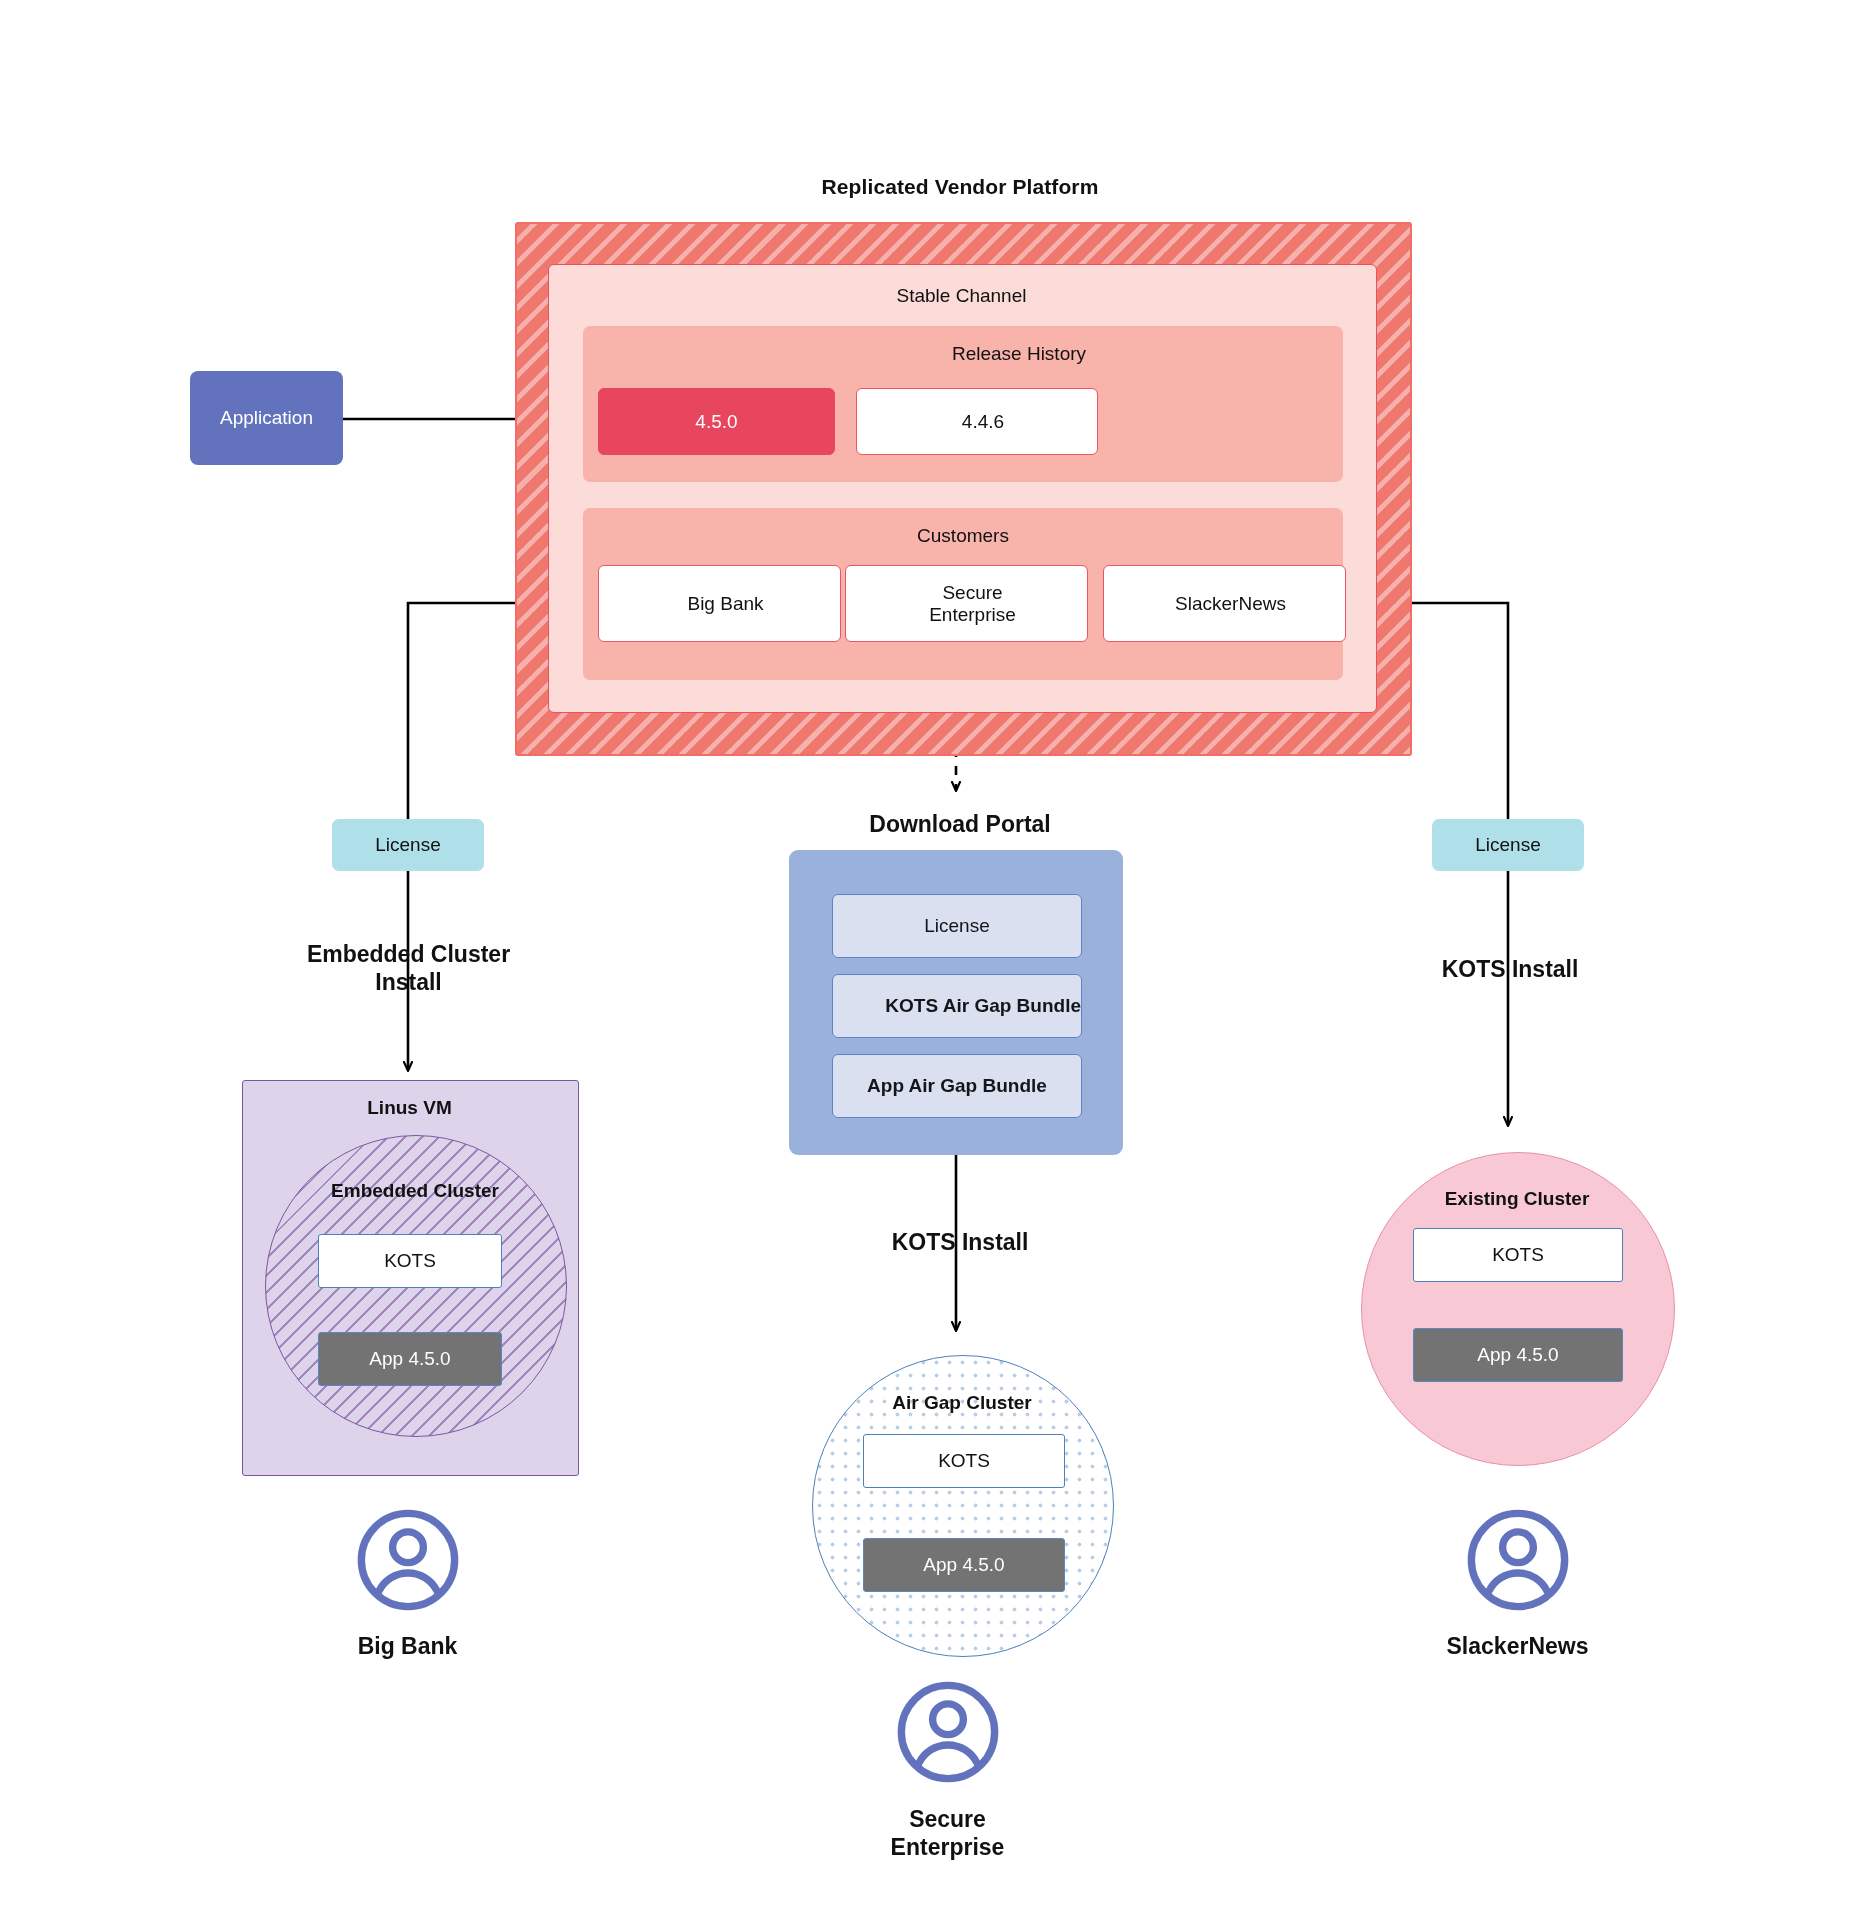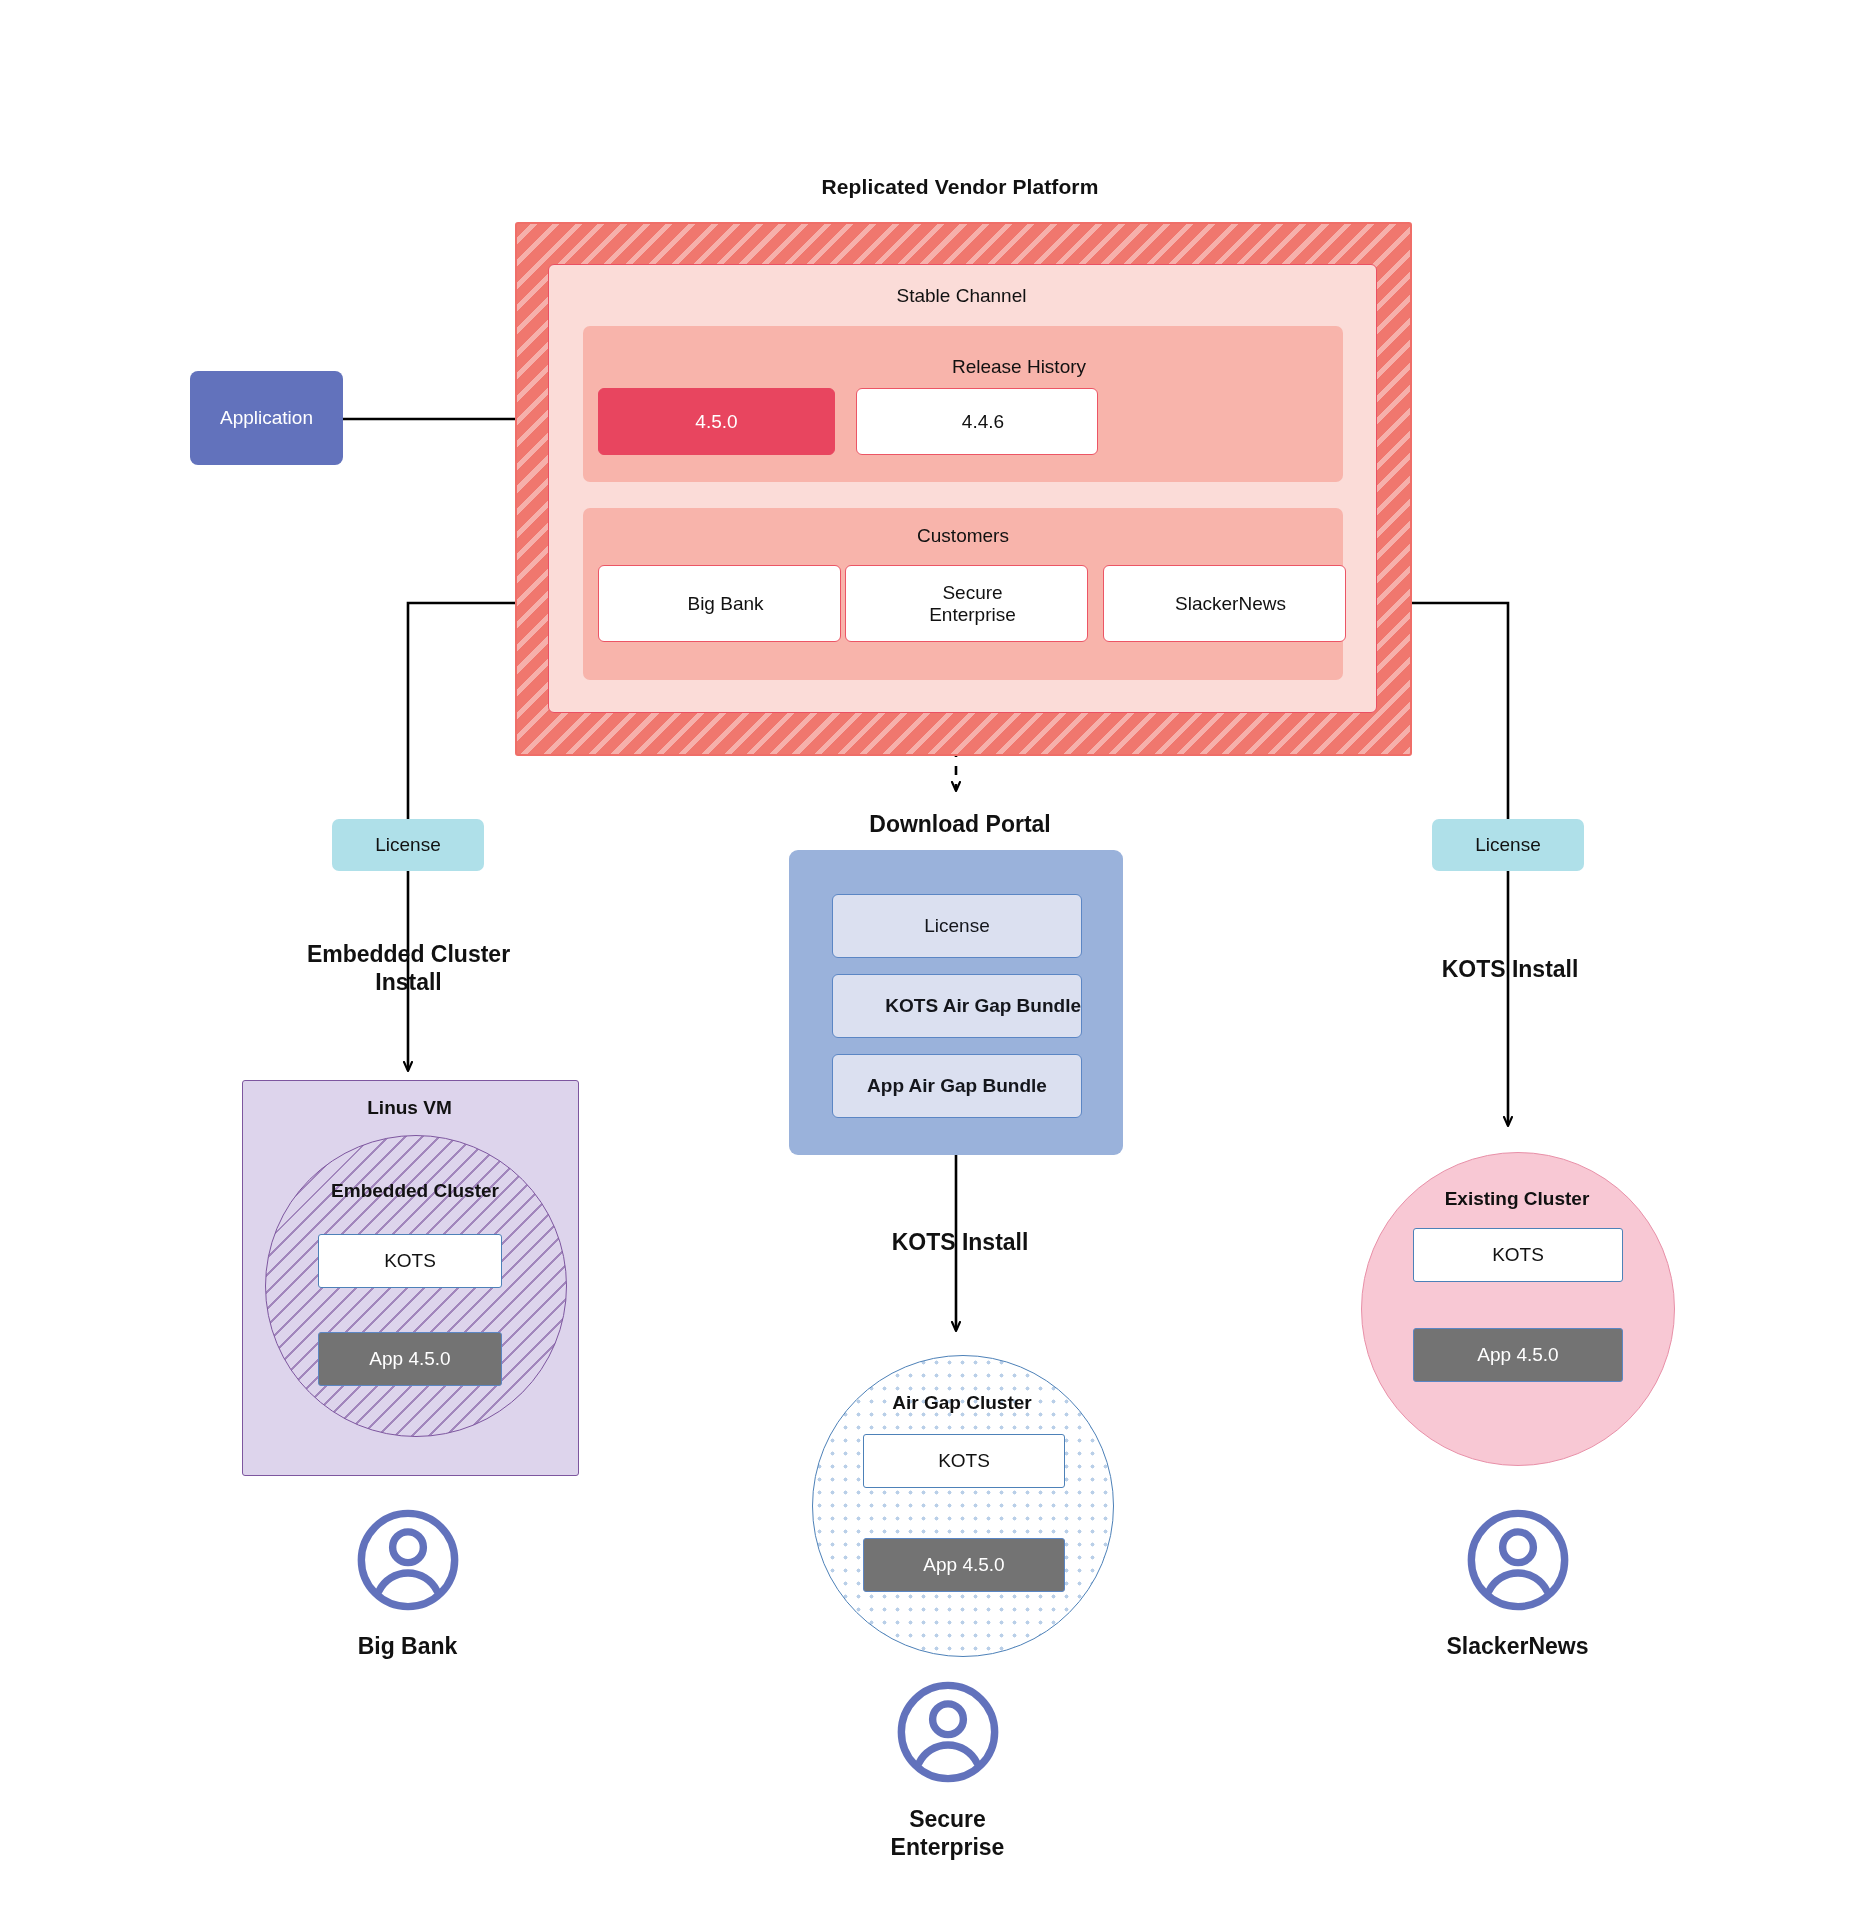--- a/index.html
+++ b/index.html
@@ -200,21 +200,21 @@
   </svg>
 
   <div class="abs ctr t-title" style="left:660px;top:175px;width:600px;">Replicated Vendor Platform</div>
 
   <div class="abs" id="platform-box"></div>
 
   <div class="abs" id="stable-channel-box"></div>
   <div class="abs ctr t-section" style="left:548px;top:285px;width:827px;">Stable Channel</div>
 
   <div class="abs inner-panel" id="release-history-panel"></div>
-  <div class="abs ctr t-section" style="left:583px;top:343px;width:872px;margin-top:13px;">Release History</div>
+  <div class="abs ctr t-section" style="left:583px;top:343px;width:872px;">Release History</div>
 
   <div class="abs ctr t-box" id="rel-450">
     <span>4.5.0</span>
   </div>
   <div class="abs ctr t-box white-card" id="rel-446">
     <span>4.4.6</span>
   </div>
 
   <div class="abs inner-panel" id="customers-panel"></div>
   <div class="abs ctr t-section" style="left:583px;top:525px;width:760px;">Customers</div>

